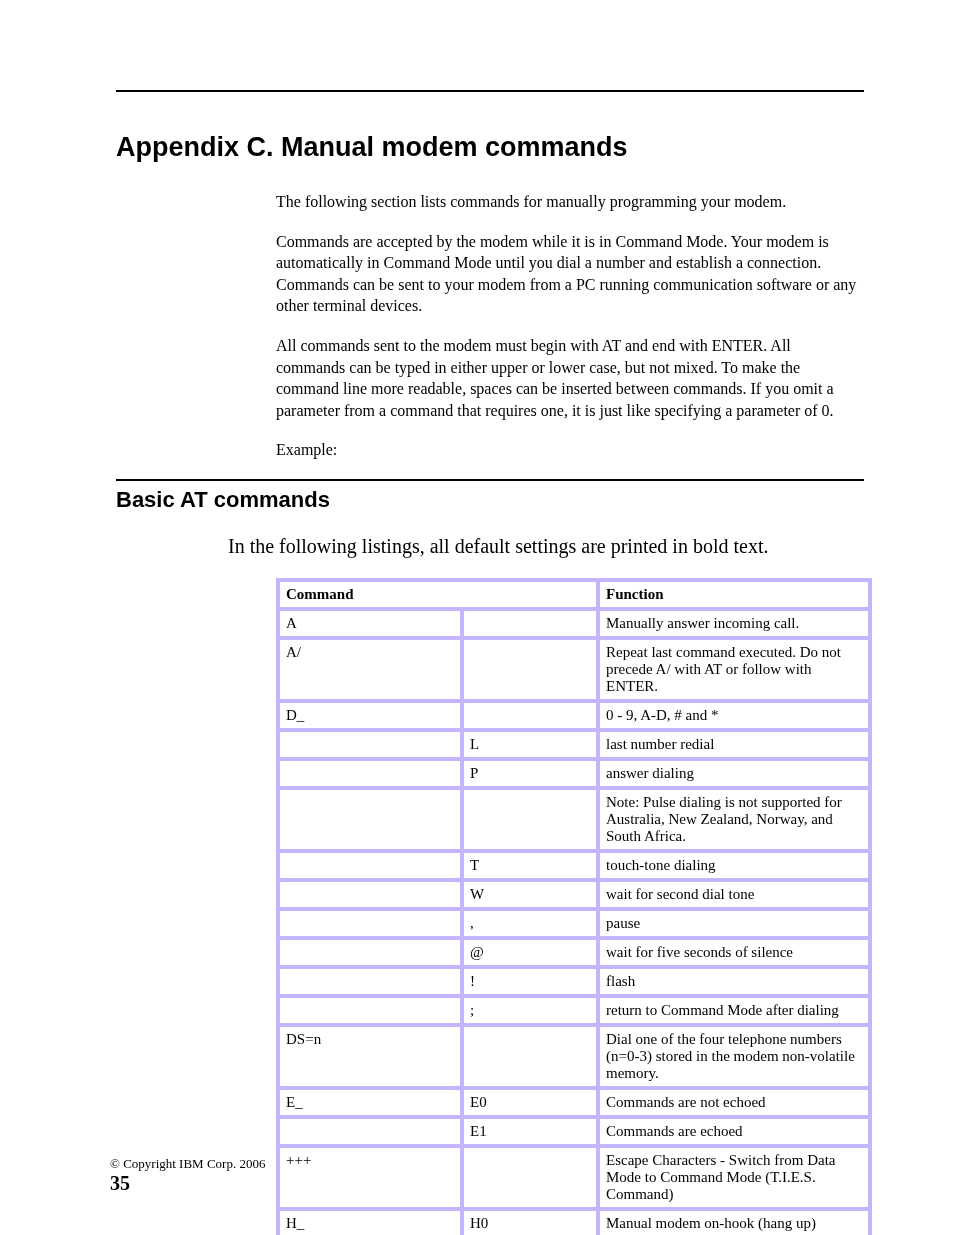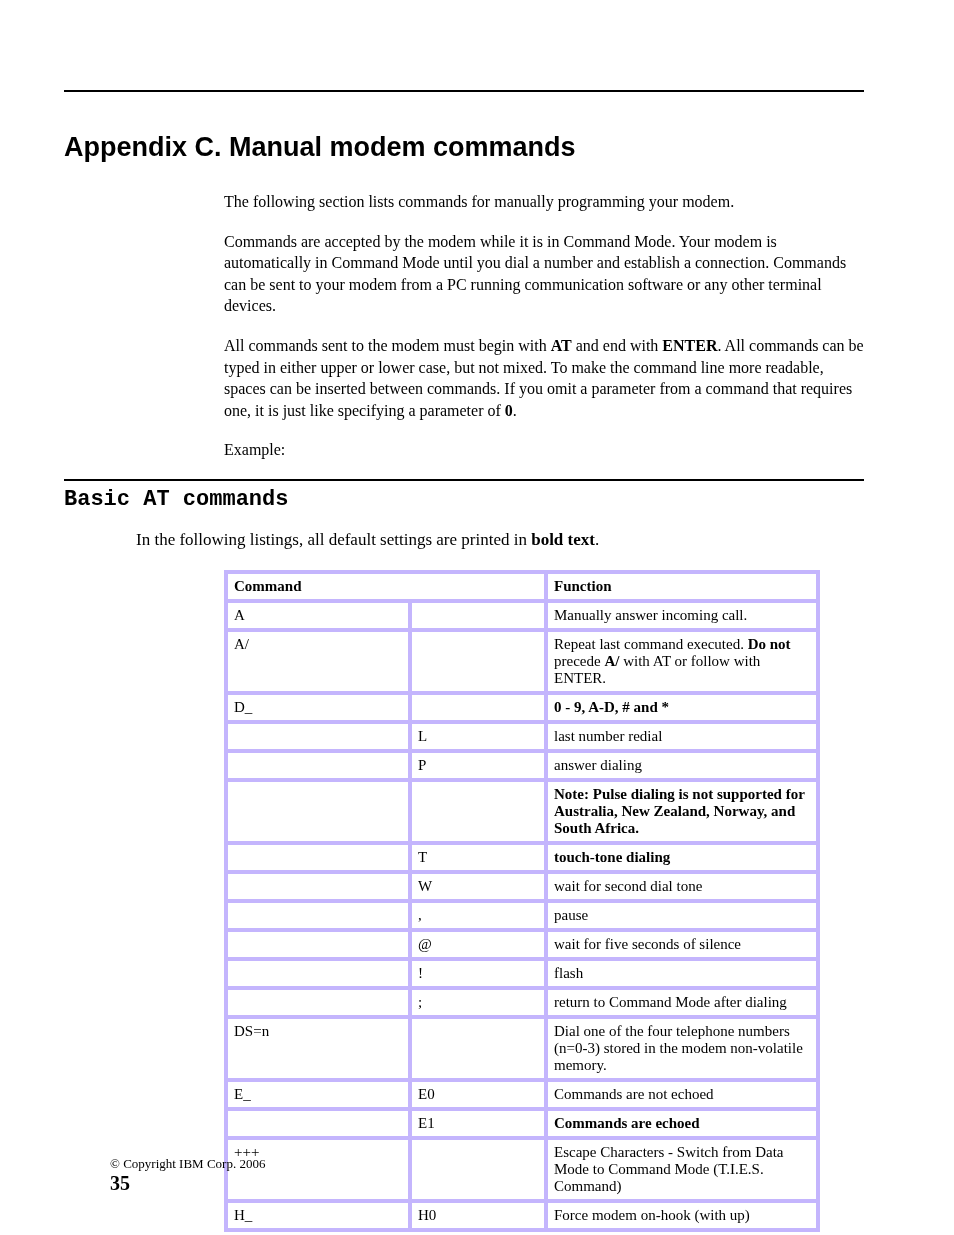--- a/index.html
+++ b/index.html
@@ -6,21 +6,21 @@
     margin: 0;
     padding: 0;
     background: #fff;
     font-family: "Times New Roman", Times, serif;
     color: #000;
   }
   .page {
     width: 954px;
     height: 1235px;
     box-sizing: border-box;
-    padding: 90px 90px 0 64px;
+    padding: 90px 90px 0 116px;
     position: relative;
   }
   .top-rule {
     border-top: 2px solid #000;
     margin-bottom: 40px;
   }
   h1 {
     font-family: Arial, Helvetica, sans-serif;
     font-weight: bold;
     font-size: 27px;
@@ -32,28 +32,28 @@
     line-height: 1.35;
   }
   .intro p {
     margin: 0 0 18px 0;
   }
   .section-rule {
     border-top: 2px solid #000;
     margin-top: 10px;
   }
   h2 {
-    font-family: Liberation Mono, monospace;
+    font-family: Liberation Sans, sans-serif;
     font-weight: bold;
     font-size: 22px;
     margin: 6px 0 12px 0;
   }
   .sub-intro {
-    margin-left: 72px;
-    font-size: 17px;
+    margin-left: 112px;
+    font-size: 20px;
     line-height: 1.35;
     margin-bottom: 18px;
   }
   .cmd-table {
     margin-left: 160px;
     border-collapse: collapse;
     width: 596px;
     font-size: 15px;
   }
   .cmd-table th, .cmd-table td {
@@ -62,21 +62,21 @@
     text-align: left;
     vertical-align: top;
     font-weight: normal;
   }
   .cmd-table th {
     font-weight: bold;
   }
   .col-cmd { width: 168px; }
   .col-arg { width: 120px; }
   .col-fn  {  }
-  .bold { font-weight: bold; }
+  .bold { font-weight: normal; }
   .footer {
     position: absolute;
     bottom: 40px;
     left: 110px;
     right: 90px;
     font-size: 13px;
     display: flex;
     justify-content: space-between;
     align-items: baseline;
     flex-direction: column;
@@ -195,21 +195,21 @@
           <td class="col-fn"><span class="bold">Commands are echoed</span></td>
         </tr>
         <tr>
           <td class="col-cmd bold">+++</td>
           <td class="col-arg"></td>
           <td class="col-fn"><span>Escape Characters - Switch from Data Mode to Command Mode (T.I.E.S. Command)</span></td>
         </tr>
         <tr>
           <td class="col-cmd bold">H_</td>
           <td class="col-arg">H0</td>
-          <td class="col-fn"><span>Force modem on-hook (with up)</span></td>
+          <td class="col-fn"><span>Manual modem on-hook (hang up)</span></td>
         </tr>
       </tbody>
   </table>
 
   <div class="footer">
     <span>© Copyright IBM Corp. 2006</span>
     <span class="page-num">35</span>
   </div>
 
 </div>

